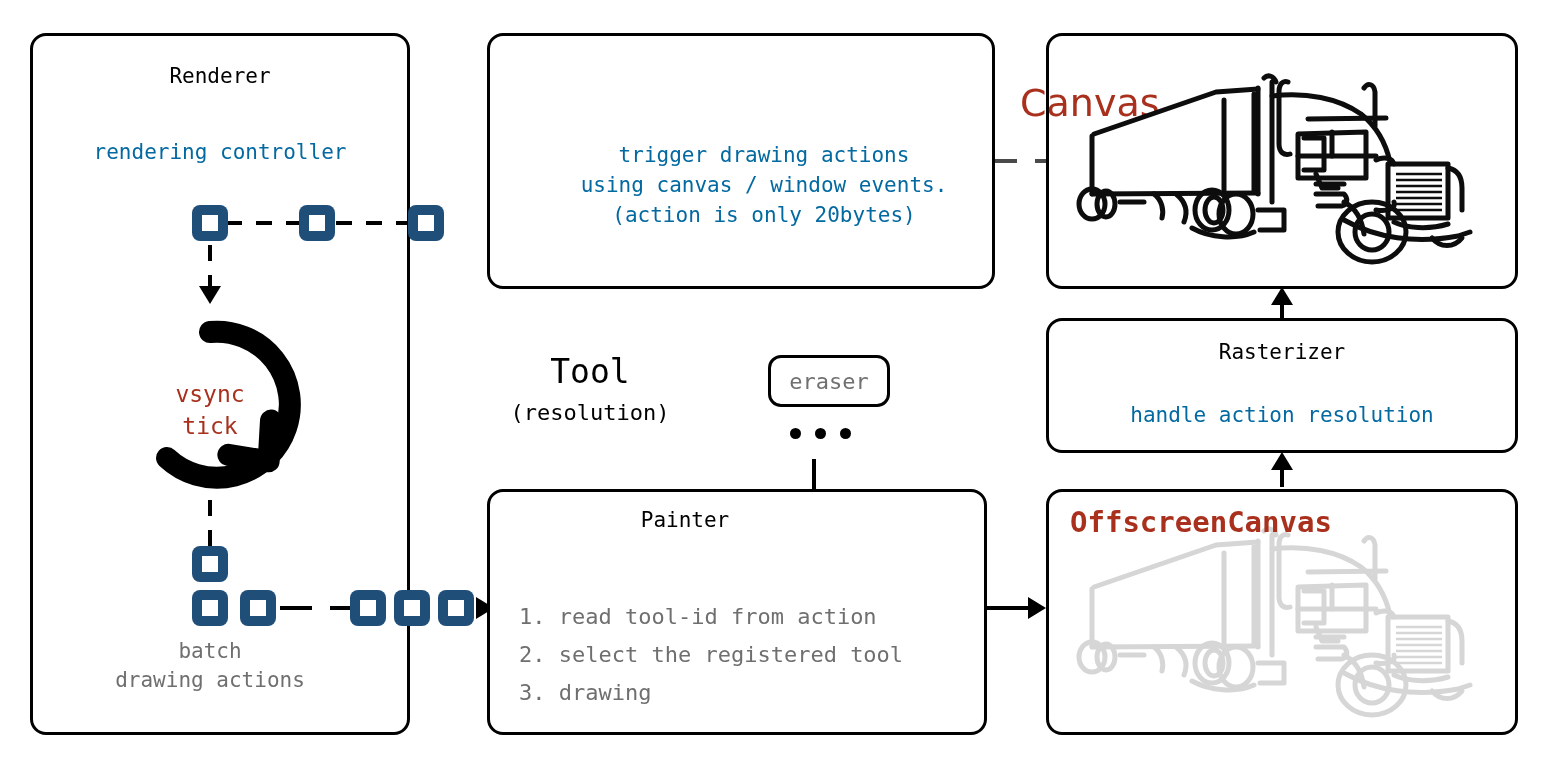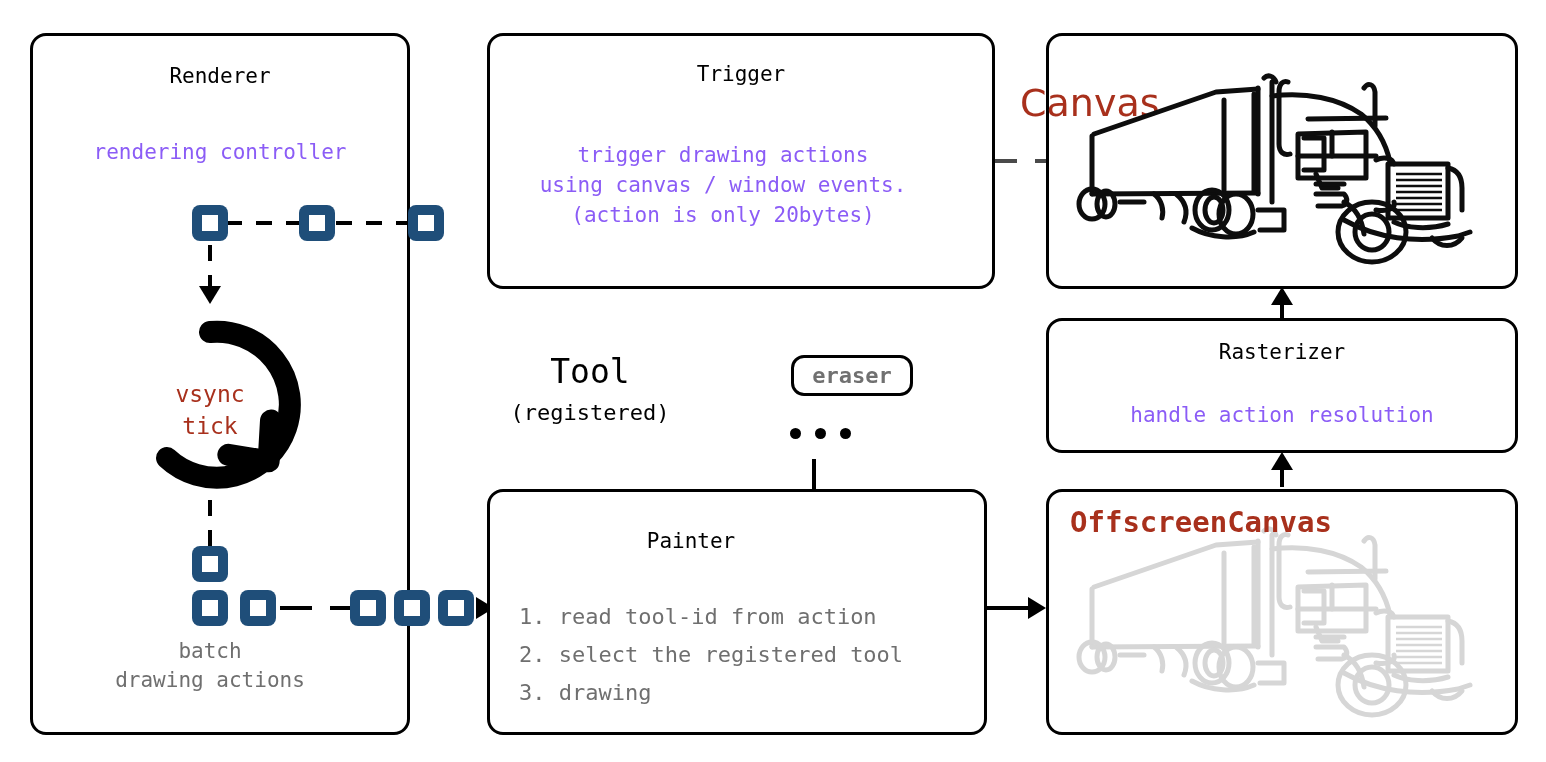--- a/index.html
+++ b/index.html
@@ -7,21 +7,21 @@
        font-family:"DejaVu Sans Mono","Liberation Mono",monospace;}
   .stage{position:absolute;left:0;top:0;width:1546px;height:762px;}
 
   .box{position:absolute;border:3px solid #000;border-radius:16px;background:#fff;box-sizing:border-box;}
 
   .title{position:absolute;left:0;right:0;text-align:center;
          font-family:"DejaVu Sans Mono","Liberation Mono",monospace;
          font-size:21px;color:#000;letter-spacing:0px;white-space:nowrap;}
   .sub{position:absolute;left:0;right:0;text-align:center;
        font-family:"DejaVu Sans Mono","Liberation Mono",monospace;
-       font-size:21px;color:#8b5cf6;line-height:30px;white-space:pre;}
+       font-size:21px;color:#0369a1;line-height:30px;white-space:pre;}
 
   .redlabel{position:absolute;font-family:"DejaVu Sans Mono","Liberation Mono",monospace;
             font-size:28px;color:#a8301c;white-space:nowrap;}
   .redlabel.sans{font-family:"DejaVu Sans","Liberation Sans",sans-serif;}
 
   .sq{position:absolute;width:36px;height:36px;background:#1f4e79;border-radius:8px;box-sizing:border-box;}
   .sq::after{content:"";position:absolute;left:10px;top:10px;width:16px;height:16px;background:#fff;}
 
   .hline{position:absolute;height:4px;background:#000;}
   .vline{position:absolute;width:4px;background:#000;}
@@ -102,22 +102,21 @@
   <div class="sq" style="left:394px;top:590px;"></div>
   <div class="sq" style="left:438px;top:590px;"></div>
 
   <div class="smalltxt" style="left:60px;width:300px;top:637px;">batch
 drawing actions</div>
 
   <div class="hline" style="left:476px;top:606px;width:0px;"></div>
   <div class="arrowR" style="left:476px;top:597px;"></div>
 
   <div class="box" style="left:487px;top:33px;width:508px;height:256px;"></div>
-  <div class="title" style="left:487px;width:508px;top:62px;">Trigger</div>
-  <div class="sub" style="left:469px;width:508px;top:140px;">trigger drawing actions
+  <div class="sub" style="left:510px;width:508px;top:140px;">trigger drawing actions
 using canvas / window events.
 (action is only 20bytes)</div>
 
   <div class="dashh gray" style="left:995px;top:159px;width:52px;"></div>
 
   <div class="box" style="left:1046px;top:33px;width:472px;height:256px;"></div>
   <div class="redlabel sans" style="left:1020px;top:53px;font-size:38px;margin-top:28px;">Canvas</div>
   <div class="truck" style="left:1076px;top:52px;width:420px;height:225px;">
     <svg width="420" height="225" viewBox="0 0 420 225" aria-hidden="true">
       <g fill="none" stroke="#0d0d0d" stroke-width="5" stroke-linecap="round" stroke-linejoin="round">
@@ -169,35 +168,35 @@
       <g stroke="#0d0d0d" stroke-width="2.5">
         <path d="M320 122 H366 M320 128 H366 M320 134 H366 M320 140 H366 M320 146 H366 M320 152 H366 M320 158 H366"></path>
       </g>
     </svg>
   </div>
 
   <div class="vline" style="left:1280px;top:290px;height:28px;"></div>
   <div class="arrowU" style="left:1271px;top:287px;"></div>
 
   <div class="tool-h" style="left:500px;width:180px;top:352px;">Tool</div>
-  <div class="tool-s" style="left:490px;width:200px;top:400px;">(registered)</div>
-
-  <div class="chip" style="left:791px;top:355px;width:122px;height:41px;font-weight:bold;">
+  <div class="tool-s" style="left:490px;width:200px;top:400px;">(resolution)</div>
+
+  <div class="chip" style="left:768px;top:355px;width:122px;height:52px;">
     <span>eraser</span>
   </div>
 
   <div class="dots" style="left:790px;top:428px;">
     <span></span>
       <span></span>
       <span></span>
   </div>
   <div class="vline" style="left:812px;top:459px;height:30px;"></div>
 
   <div class="box" style="left:487px;top:489px;width:500px;height:246px;"></div>
-  <div class="title" style="left:487px;width:396px;top:529px;padding-left:6px;">Painter</div>
+  <div class="title" style="left:487px;width:396px;top:508px;">Painter</div>
   <div class="steps" style="left:519px;width:450px;top:598px;">1. read tool-id from action
 2. select the registered tool
 3. drawing</div>
 
   <div class="hline" style="left:987px;top:606px;width:42px;"></div>
   <div class="arrowR" style="left:1028px;top:597px;"></div>
 
   <div class="box" style="left:1046px;top:318px;width:472px;height:135px;"></div>
   <div class="title" style="left:1046px;width:472px;top:340px;">Rasterizer</div>
   <div class="sub" style="left:1046px;width:472px;top:400px;">handle action resolution</div>

